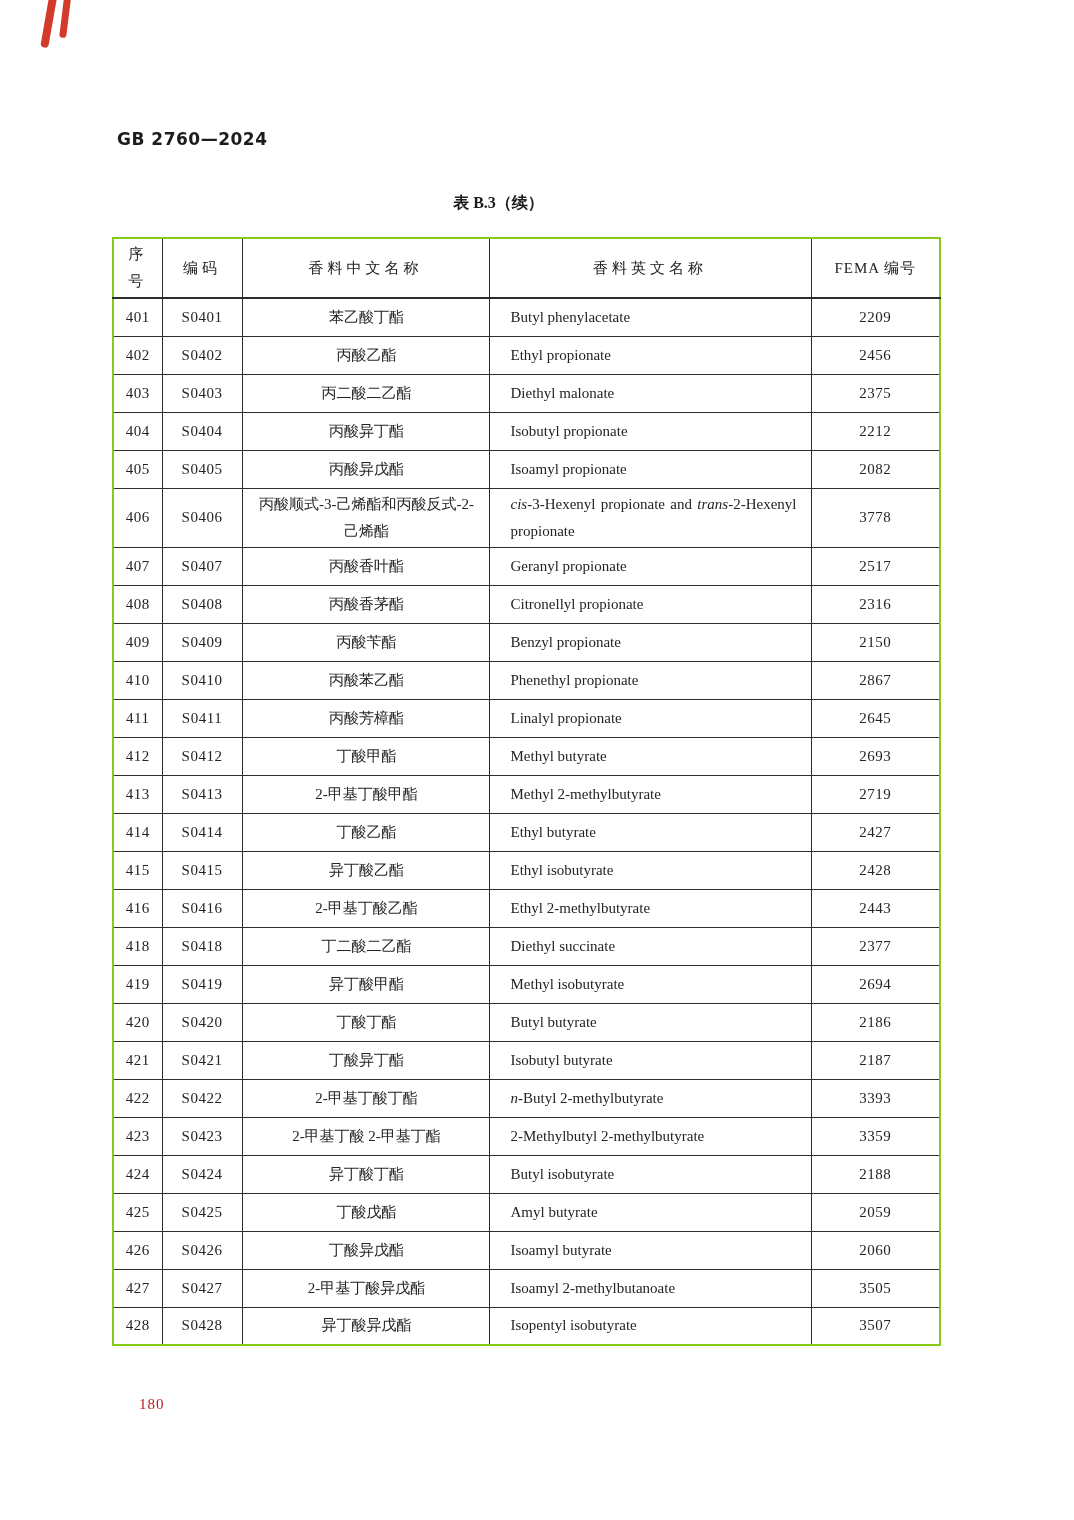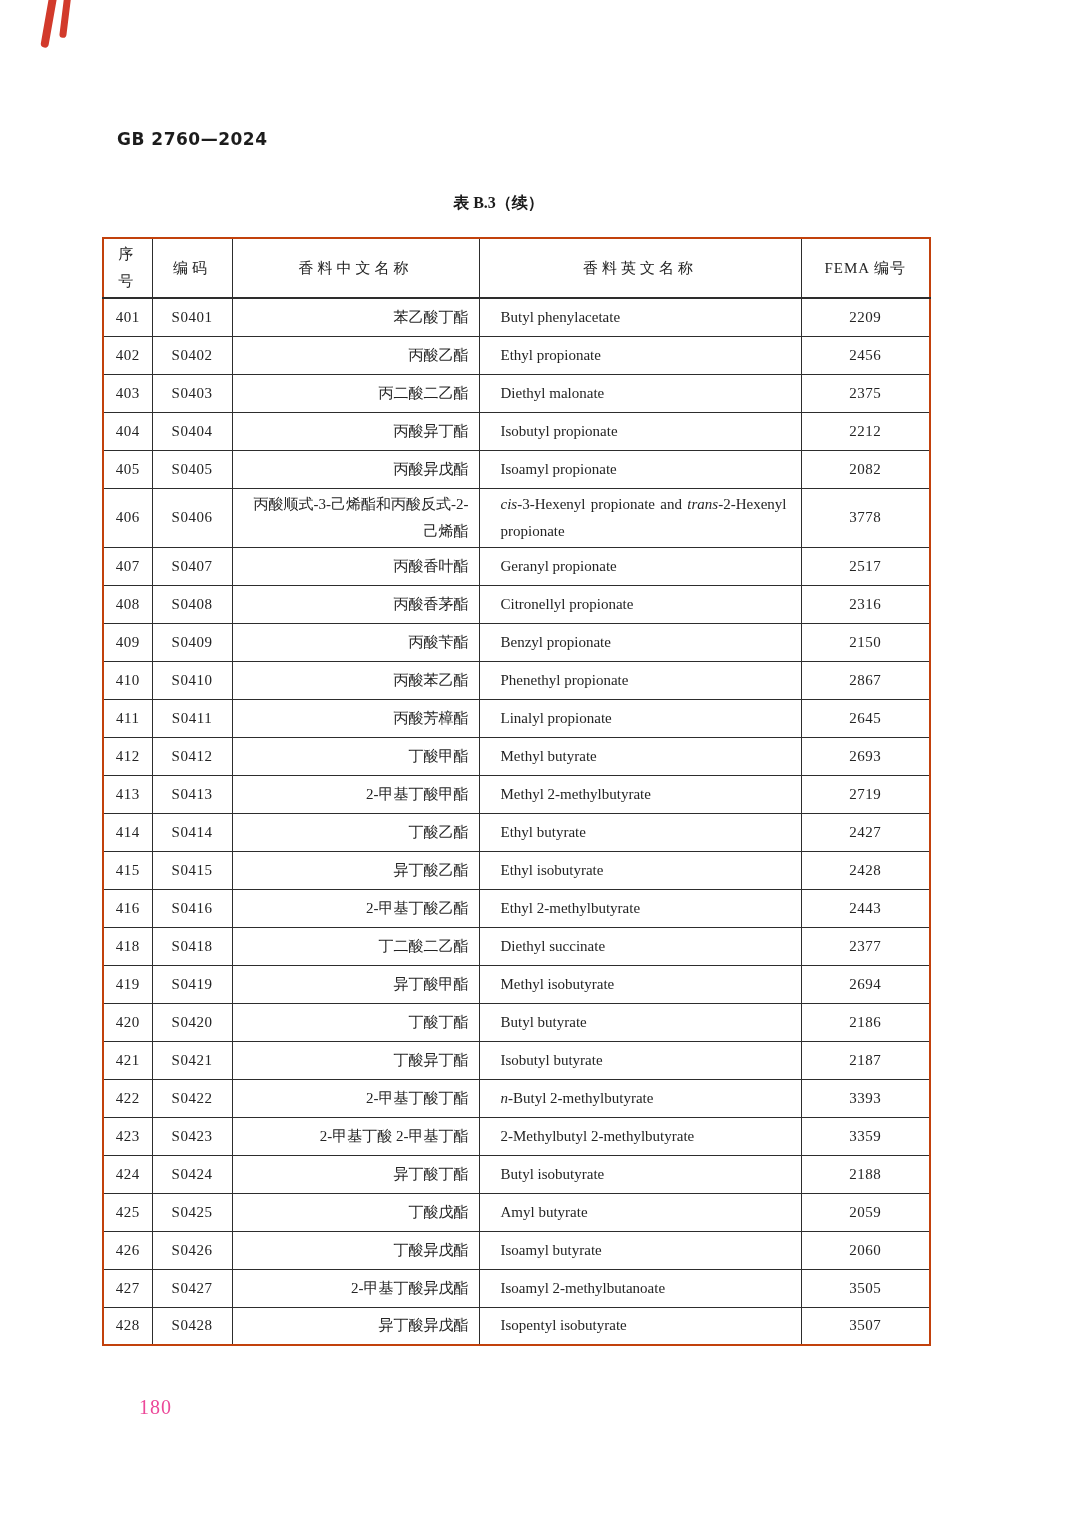--- a/index.html
+++ b/index.html
@@ -52,26 +52,26 @@
     top: 193px;
     text-align: center;
     font-size: 16px;
     font-weight: 700;
     color: #1c1c1c;
     padding-left: 25px;
   }
 
   table.flavor-table {
     position: absolute;
-    left: 102px;
+    left: 112px;
     top: 237px;
     width: 827px;
     border-collapse: collapse;
     table-layout: fixed;
-    border: 2px solid #c2410c;
+    border: 2px solid #84cc16;
   }
   .flavor-table th,
   .flavor-table td {
     border: 1px solid #2d2d2d;
     font-size: 15px;
     font-weight: 400;
     vertical-align: middle;
     padding: 2px 6px;
     color: #242424;
     line-height: 1.8;
@@ -90,40 +90,40 @@
   .flavor-table tbody tr {
     height: 38px;
   }
   .flavor-table td.col-no,
   .flavor-table td.col-code,
   .flavor-table td.col-fema {
     text-align: center;
     letter-spacing: 0.5px;
   }
   .flavor-table td.col-cn {
-    text-align: right;
+    text-align: center;
     padding-left: 12px;
     padding-right: 10px;
   }
   .flavor-table td.col-en {
     text-align: justify;
     padding-left: 21px;
     padding-right: 14px;
   }
   .flavor-table td.col-en i {
     font-style: italic;
   }
 
   .page-number {
     position: absolute;
     left: 139px;
     top: 1396px;
-    font-size: 20px;
+    font-size: 15px;
     letter-spacing: 1px;
-    color: #ec4899;
+    color: #b91c1c;
   }
 </style>
 </head>
 <body>
 
 <div class="page">
 
   <div class="pen-mark m1" style="background: rgb(210, 58, 43);"></div>
   <div class="pen-mark m2" style="background: rgb(210, 58, 43);"></div>
 

